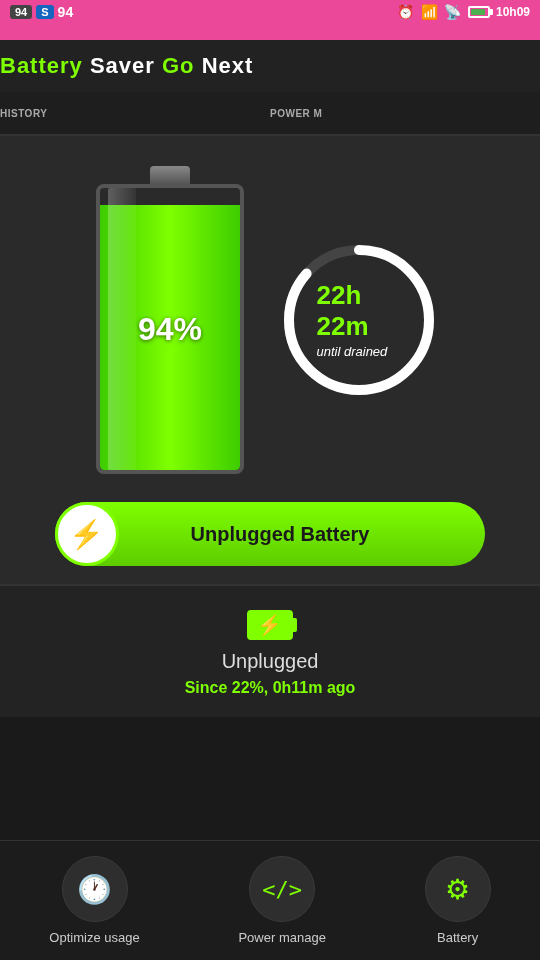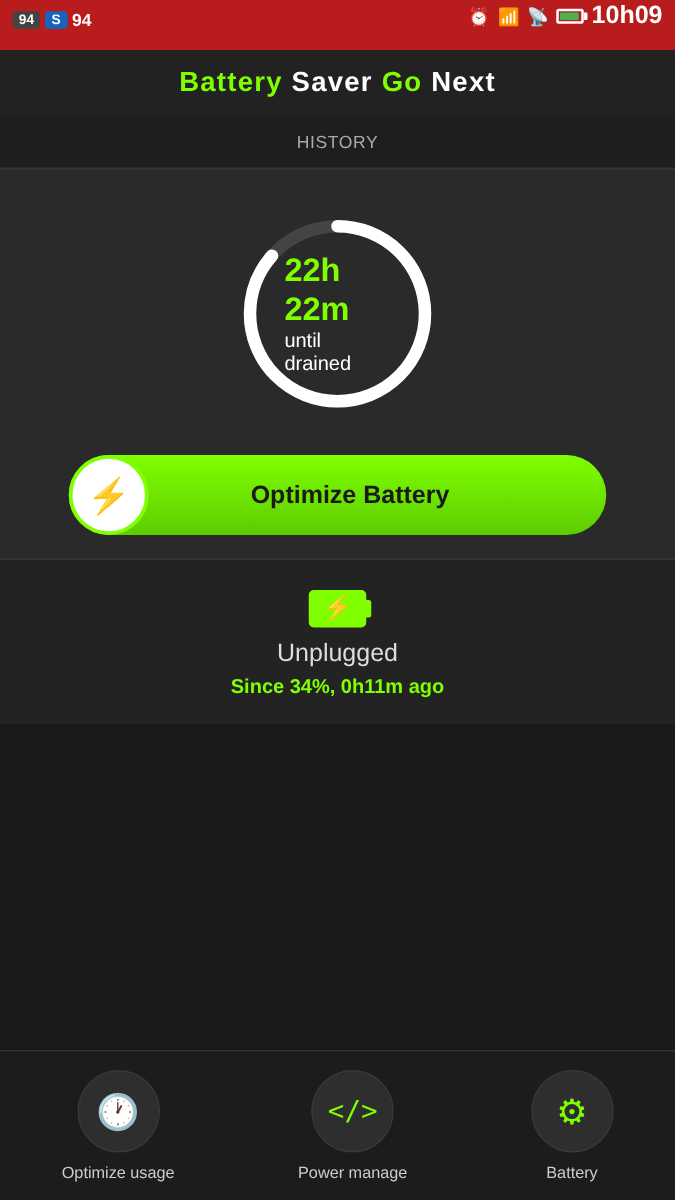--- a/index.html
+++ b/index.html
@@ -10,25 +10,25 @@
       background: #1a1a1a;
       font-family: 'Arial', sans-serif;
       overflow: hidden;
       position: relative;
     }
 
     
     .status-bar {
       width: 100%;
       height: 40px;
-      background: #b91c1c;
-      display: flex;
-      align-items: flex-end;
+      background: #ec4899;
+      display: flex;
+      align-items: flex-start;
       justify-content: space-between;
-      padding: 16px 10px;
+      padding: 4px 10px;
     }
     .status-left {
       display: flex;
       align-items: center;
       gap: 4px;
     }
     .status-badge {
       background: #444;
       color: #fff;
       font-size: 11px;
@@ -50,21 +50,21 @@
       font-weight: bold;
     }
     .status-right {
       display: flex;
       align-items: center;
       gap: 6px;
       color: #fff;
       font-size: 13px;
     }
     .status-time {
-      font-size: 20px;
+      font-size: 12px;
       font-weight: bold;
       color: #fff;
     }
     
     .icon-alarm { font-size: 14px; }
     .icon-wifi { font-size: 14px; }
     .icon-signal { font-size: 14px; }
     .icon-battery-status {
       display: inline-block;
       width: 22px;
@@ -95,21 +95,21 @@
       border-radius: 1px;
     }
 
     
     .title-bar {
       width: 100%;
       height: 52px;
       background: #222;
       display: flex;
       align-items: center;
-      justify-content: center;
+      justify-content: flex-start;
     }
     .title-text {
       font-size: 22px;
       letter-spacing: 1px;
     }
     .title-battery { color: #7fff00; font-weight: bold; }
     .title-saver { color: #fff; font-weight: bold; }
     .title-go { color: #7fff00; font-weight: bold; }
     .title-next { color: #fff; font-weight: bold; }
 
@@ -119,24 +119,24 @@
       height: 44px;
       background: #1e1e1e;
       display: flex;
       align-items: stretch;
       border-bottom: 2px solid #333;
     }
     .tab {
       flex: 1;
       display: flex;
       align-items: center;
-      justify-content: center;
+      justify-content: flex-start;
       color: #aaa;
-      font-size: 14px;
-      font-weight: normal;
+      font-size: 10px;
+      font-weight: bold;
       letter-spacing: 0.5px;
       cursor: pointer;
       position: relative;
     }
     .tab.active {
       color: #fff;
     }
     .tab.active::after {
       content: '';
       position: absolute;
@@ -254,22 +254,23 @@
       text-align: left;
     }
     .circle-time {
       color: #7fff00;
       font-size: 26px;
       font-weight: bold;
       line-height: 1.2;
     }
     .circle-label {
       color: #fff;
-      font-size: 16px;
+      font-size: 13px;
       margin-top: 2px;
+      font-style: italic;
     }
 
     
     .optimize-btn-wrapper {
       width: 100%;
       padding: 18px 30px;
       display: flex;
       justify-content: center;
     }
     .optimize-btn {
@@ -437,64 +438,75 @@
 <div class="title-bar">
   <div class="title-text">
     <span class="title-battery">Battery </span><span class="title-saver">Saver </span><span class="title-go">Go </span><span class="title-next">Next</span>
   </div>
 </div>
 
 <div class="tabs">
   <div class="tab">
     <span>HISTORY</span>
   </div>
+  <div class="tab">
+    <span>POWER M</span>
+  </div>
 </div>
 
 <div class="main-content">
 
   <div class="battery-row">
 
+    <div class="battery-icon-wrapper">
+      <div class="battery-top"></div>
+      <div class="battery-body">
+        <div class="battery-fill"></div>
+        <div class="battery-shine"></div>
+        <div class="battery-percent">94%</div>
+      </div>
+    </div>
 
     <div class="circle-timer">
       <svg viewBox="0 0 170 170">
         <circle class="circle-bg" cx="85" cy="85" r="70"></circle>
         <circle class="circle-progress" cx="85" cy="85" r="70"></circle>
       </svg>
       <div class="circle-inner">
         <div class="circle-time">22h 22m</div>
         <div class="circle-label">until drained</div>
       </div>
     </div>
 
   </div>
 
   <div class="optimize-btn-wrapper">
     <div class="optimize-btn">
       <div class="optimize-icon-circle">
         <span class="bolt-icon">⚡</span>
       </div>
-      <span class="optimize-text">Optimize Battery</span>
+      <span class="optimize-text">Unplugged Battery</span>
     </div>
   </div>
 
 </div>
 
 <div class="divider"></div>
 
 <div class="status-section">
   <div class="unplug-icon-wrapper">
     <div class="charging-icon">
       <div class="charge-body">
         <div class="charge-nub"></div>
         <span class="charge-bolt">⚡</span>
       </div>
     </div>
   </div>
   <div class="unplugged-text">Unplugged</div>
-  <div class="since-text">Since 34%, 0h11m ago</div>
+  <div class="since-text">Since 22%, 0h11m ago</div>
 </div>
 
 <div class="bottom-nav">
 
   <div class="nav-item">
     <div class="nav-icon-circle">
       <span class="nav-icon">🕐</span>
     </div>
     <span class="nav-label">Optimize usage</span>
   </div>

